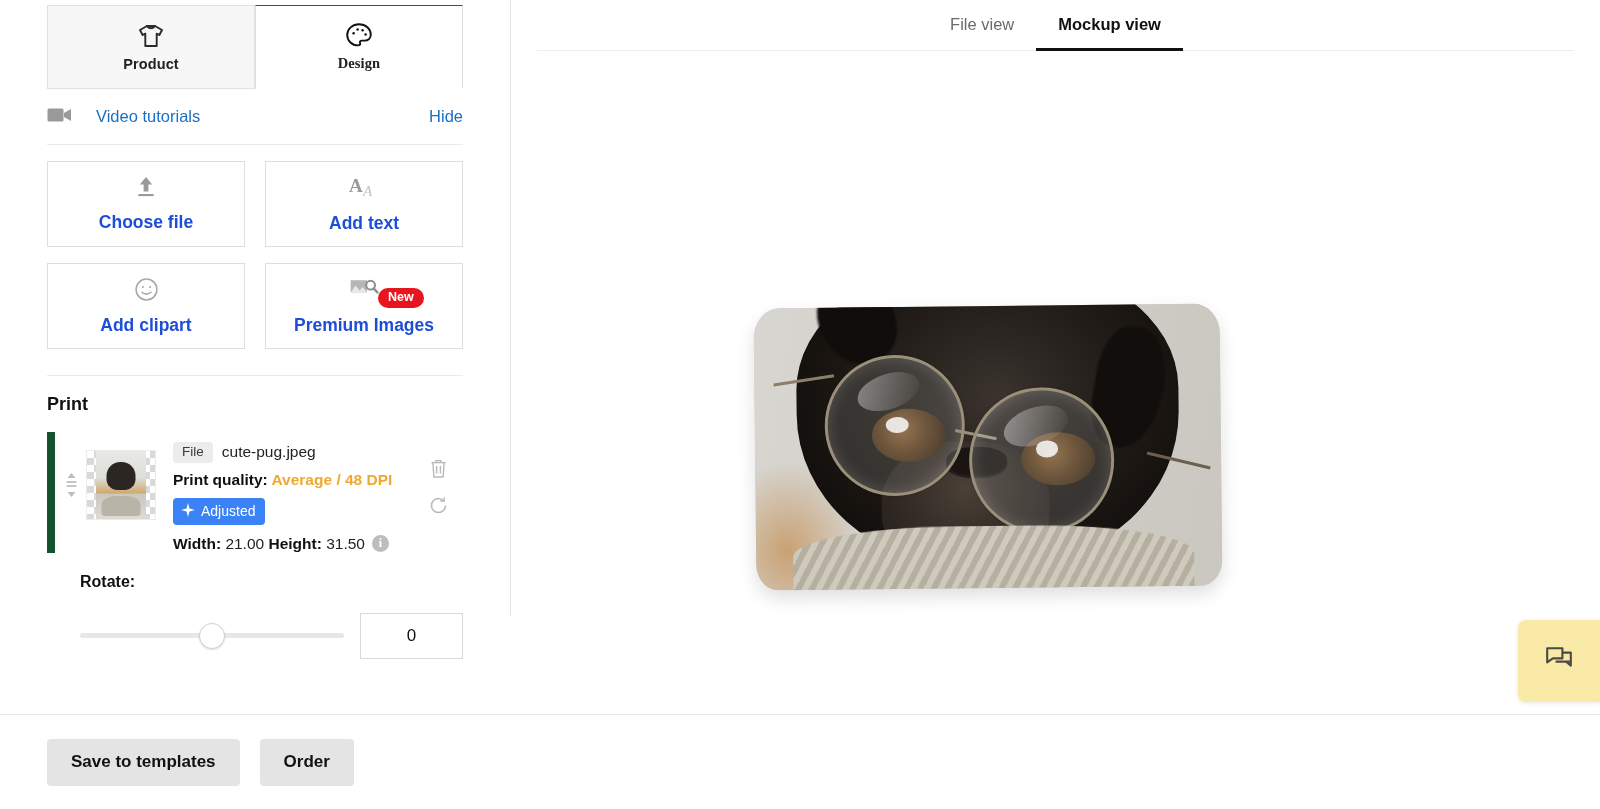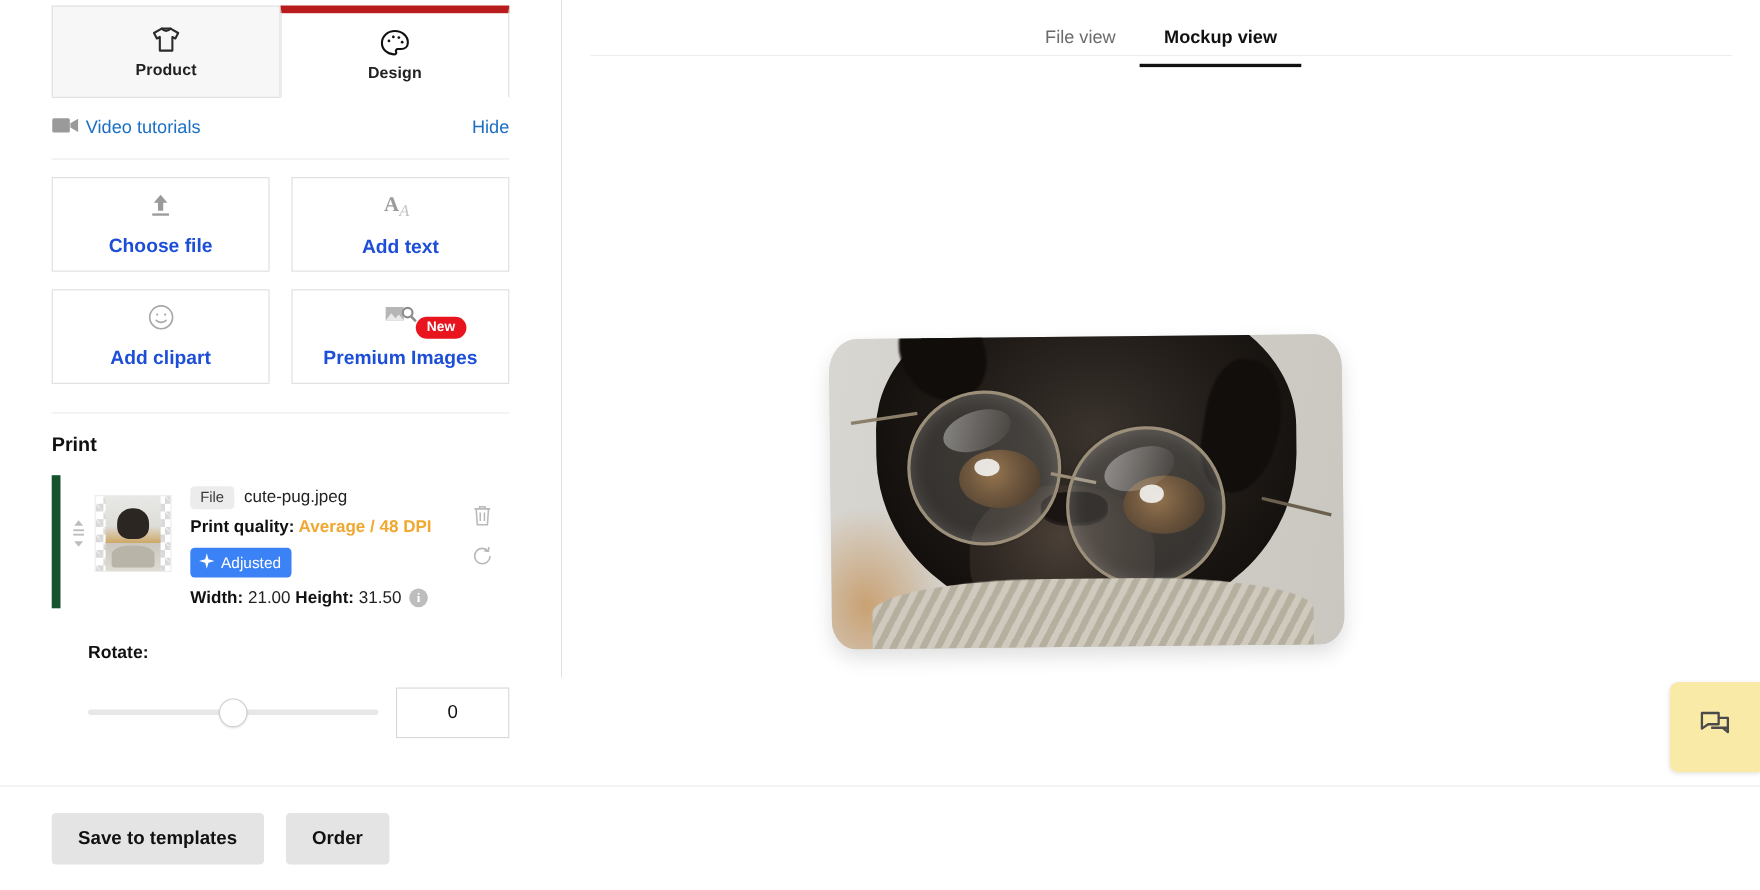--- a/index.html
+++ b/index.html
@@ -29,35 +29,36 @@
     align-items: center; justify-content: center;
     gap: 6px;
     border: 1px solid #e0e0e0;
     background: #f7f7f7;
     cursor: pointer;
     height: 84px;
     position: relative;
   }
   .tab.active {
     background: #ffffff;
-    border-top: 7px solid #b91c1c;
+    border-top: 1px solid #b91c1c;
     border-bottom: 1px solid #ffffff;
     z-index: 2;
+    font-family: Liberation Serif, serif;
   }
   .tab-label { font-size: 14.5px; font-weight: 700; color: #222; letter-spacing: .1px; }
   .tab svg { display: block; }
 
   
   .tut-row {
     margin: 0 47px;
     height: 56px;
     display: flex; align-items: center; justify-content: space-between;
     border-bottom: 1px solid #eaeaea;
   }
-  .tut-left { display: flex; align-items: center; gap: 4px; }
+  .tut-left { display: flex; align-items: center; gap: 22px; }
   .tut-link { color: #1a6fc4; font-size: 16.5px; cursor: pointer; }
   .hide-link { color: #1a6fc4; font-size: 16.5px; cursor: pointer; }
 
   
   .grid {
     margin: 16px 47px 0 47px;
     display: grid;
     grid-template-columns: 1fr 1fr;
     gap: 16px 20px;
   }
@@ -157,21 +158,21 @@
     cursor: pointer;
   }
   .layer-actions {
     width: 50px; flex: 0 0 50px;
     display: flex; flex-direction: column; align-items: center;
     gap: 16px; padding-top: 26px;
   }
   .ico-btn { cursor: pointer; line-height: 0; }
 
   
-  .rotate-block { margin-top: 32px; padding-left: 33px; }
+  .rotate-block { margin-top: 20px; padding-left: 33px; }
   .rotate-label { font-size: 16px; font-weight: 700; color: #111; }
   .rotate-ctrls { margin-top: 22px; display: flex; align-items: center; gap: 16px; }
   .slider {
     position: relative; width: 292px; height: 22px; cursor: pointer;
     display: flex; align-items: center;
   }
   .slider-track { position: absolute; left: 0; right: 0; height: 5px; background: #e7e7e7; border-radius: 3px; }
   .slider-thumb {
     position: absolute; left: 50%; transform: translateX(-50%);
     width: 26px; height: 26px; border-radius: 50%;
@@ -201,21 +202,21 @@
     padding: 0 24px; cursor: pointer;
     font-family: "Liberation Sans", sans-serif;
   }
   .btn-primary { background: #e8141e; color: #fff; min-width: 196px; }
   .btn-secondary { background: #e4e4e4; color: #111; }
 
   
   .right-panel { position: relative; flex: 1 1 auto; height: 809px; background: #fff; }
   .view-tabs {
     height: 51px; display: flex; justify-content: center;
-    align-items: center; gap: 0;
+    align-items: flex-end; gap: 0;
     padding-top: 34px;
     margin: 0 26px 0 26px;
     border-bottom: 1px solid #ededed;
   }
   .vtab {
     font-size: 16.5px; color: #6b6b6b;
     padding: 0 22px 16px 22px;
     cursor: pointer; position: relative;
   }
   .vtab.active { color: #111; font-weight: 700; }

